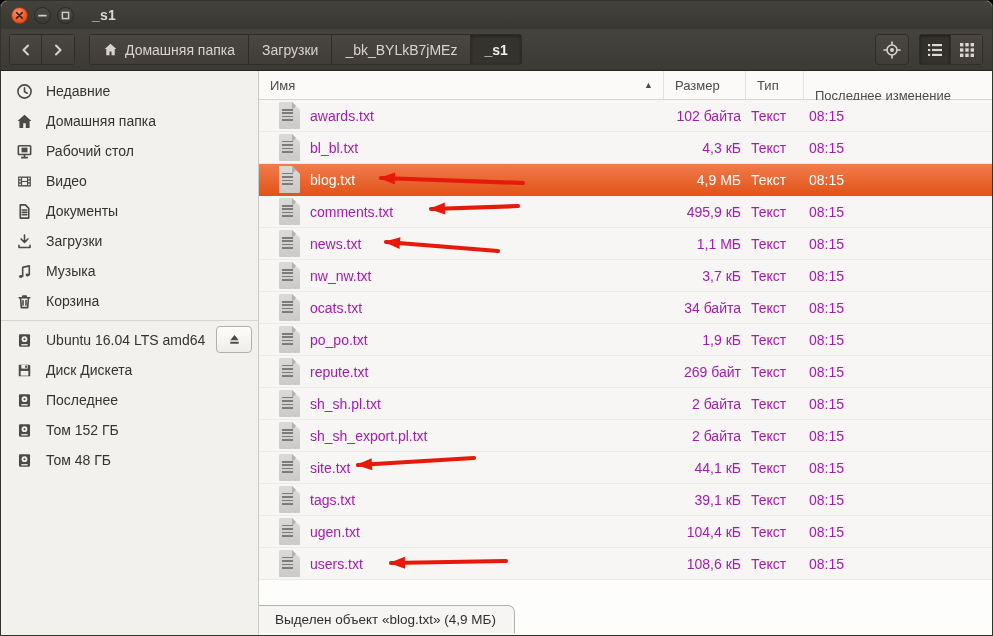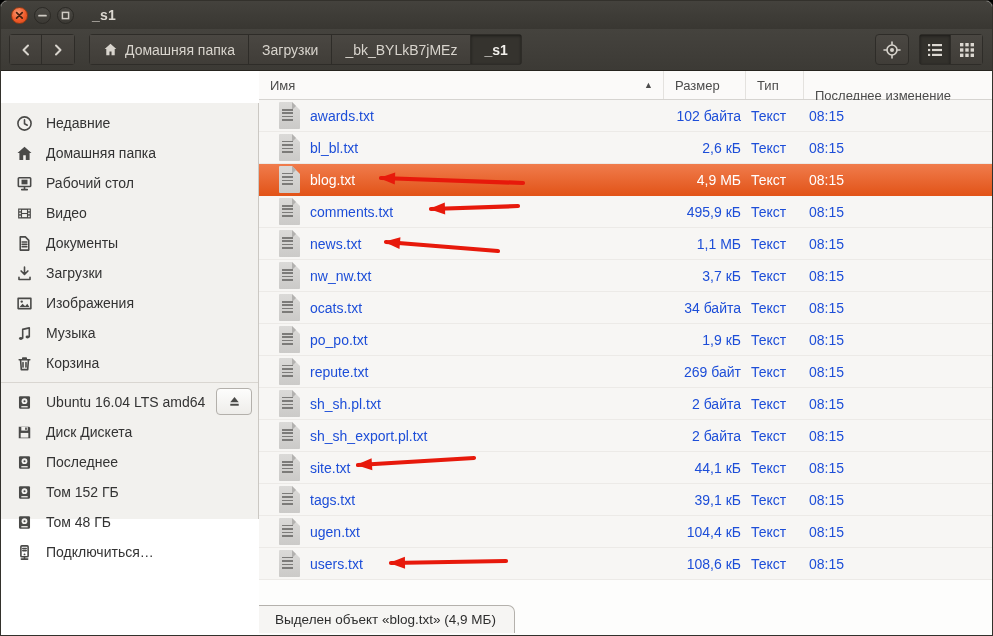--- a/index.html
+++ b/index.html
@@ -29,42 +29,42 @@
   .crumbs{position:absolute;left:88px;top:5px;display:flex;border-radius:4px;overflow:hidden;}
   .crumb{padding:0 13px;font-size:14px;color:#d8d4cd;gap:7px;border-radius:0;}
   .crumbs .crumb + .crumb{border-left:none;}
   .crumb.active{background:#35332e;box-shadow:inset 0 1px 3px rgba(0,0,0,.45);font-weight:bold;color:#f2f0ec;}
   .loc-btn{position:absolute;right:83px;top:5px;width:34px;border-radius:4px;}
   .view-group{position:absolute;right:9px;top:5px;display:flex;border-radius:4px;overflow:hidden;}
   .view-group .tb-btn{width:32px;}
   .view-group .tb-btn + .tb-btn{border-left:none;}
   .tb-btn.pressed{background:#33312c;box-shadow:inset 0 1px 3px rgba(0,0,0,.45);}
   
-  .sidebar{position:absolute;left:0;top:70px;width:258px;height:416px;
-    background:#f2f1ee;border-right:1px solid #cbc8c3;padding-top:5px;margin-top:32px;}
+  .sidebar{position:absolute;left:0;top:70px;width:258px;height:566px;
+    background:#f2f1ee;border-right:1px solid #cbc8c3;padding-top:5px;}
   .side-item{height:30px;display:flex;align-items:center;gap:13px;padding-left:15px;
     font-size:14px;color:#333;cursor:default;position:relative;}
   .si{width:17px;height:17px;flex:0 0 17px;fill:#4a4a48;}
   .si .st{fill:none;stroke:#4a4a48;stroke-width:1.5;stroke-linecap:round;stroke-linejoin:round;}
   .side-sep{height:1px;background:#d9d6d1;margin:4px 0;}
   .eject-btn{position:absolute;right:6px;top:1px;width:36px;height:27px;border:1px solid #b3b0ab;
     border-radius:4px;background:linear-gradient(#fdfdfc,#eeedea);display:flex;align-items:center;justify-content:center;}
   
   .content{position:absolute;left:258px;top:70px;width:735px;height:566px;background:#fdfdfc;}
   .list-header{display:flex;height:29px;background:#fbfaf9;border-bottom:1px solid #d6d4d1;
     font-size:13px;color:#4b4b4b;align-items:center;}
   .hc{height:100%;display:flex;align-items:center;border-right:1px solid #e4e2df;padding-left:11px;cursor:default;}
   .hc-name{width:405px;justify-content:flex-end;}
   .hc-size{width:82px;}
   .hc-type{width:58px;}
   .hc-mod{flex:1;border-right:none;margin-top:21px;}
   .sort-ind{margin-left:auto;margin-right:10px;font-size:9px;color:#4c4c4c;}
   
   .rows{position:relative;}
-  .row{display:flex;height:32px;align-items:center;background:#f7f6f4;border-bottom:1px solid #eceae7;font-size:14px;color:#1d4ed8;cursor:default;}
+  .row{display:flex;height:32px;align-items:center;background:#f7f6f4;border-bottom:1px solid #eceae7;font-size:14px;color:#a21caf;cursor:default;}
   .cell{overflow:hidden;white-space:nowrap;}
   .name-cell{width:405px;display:flex;align-items:center;}
   .size-cell{width:82px;text-align:right;padding-right:5px;}
   .type-cell{width:58px;padding-left:5px;}
   .mod-cell{flex:1;padding-left:5px;}
   .row.selected{background:linear-gradient(#f07c4c,#e25419);color:#fff;border-bottom-color:#e25419;}
   
   .ficon{width:21px;height:27px;margin-left:20px;margin-right:10px;position:relative;
     background:linear-gradient(#dbdad8,#cbcac8);border-radius:1px;
     clip-path:polygon(0 0,calc(100% - 8px) 0,100% 8px,100% 100%,0 100%);
@@ -221,28 +221,20 @@
     </div>
     <div class="side-item">
       <svg class="si" viewBox="0 0 16 16">
           <path class="st" d="M8 2v6.6M4.8 5.6 8 8.8l3.2-3.2" stroke-width="1.8"></path>
           <path class="st" d="M2.8 11.6v2h10.4v-2"></path>
         </svg>
       <span>Загрузки</span>
     </div>
     <div class="side-item">
       <svg class="si" viewBox="0 0 16 16">
-          <rect class="st" x="2" y="3.2" width="12" height="9.6"></rect>
-          <circle cx="5.4" cy="6.2" r="1.1"></circle>
-          <path d="M3.4 11.2l2.8-3 2.4 2.4 2-2.4 2 3z"></path>
-        </svg>
-      <span>Изображения</span>
-    </div>
-    <div class="side-item">
-      <svg class="si" viewBox="0 0 16 16">
           <path class="st" d="M6.3 12.4V4.1l6.2-1.4v8.4" stroke-width="1.4"></path>
           <ellipse cx="4.6" cy="12.6" rx="1.8" ry="1.4"></ellipse>
           <ellipse cx="10.8" cy="11.2" rx="1.8" ry="1.4"></ellipse>
         </svg>
       <span>Музыка</span>
     </div>
     <div class="side-item">
       <svg class="si" viewBox="0 0 16 16">
           <path class="st" d="M3 4.4h10M6.4 4.2V2.9h3.2v1.3" stroke-width="1.3"></path>
           <path class="st" d="M4.3 4.6l.7 9.2h6l.7-9.2" stroke-width="1.3"></path>
@@ -297,29 +289,20 @@
     </div>
     <div class="side-item">
       <svg class="si" viewBox="0 0 16 16">
           <rect x="2.8" y="2.2" width="10.4" height="11.6" rx="1"></rect>
           <circle cx="8" cy="6.8" r="2.7" fill="#f2f1ee"></circle>
           <circle cx="8" cy="6.8" r="1"></circle>
           <rect x="5" y="11.4" width="6" height="1.2" fill="#f2f1ee"></rect>
         </svg>
       <span>Том 48 ГБ</span>
     </div>
-    <div class="side-item">
-      <svg class="si" viewBox="0 0 16 16">
-          <rect class="st" x="4.6" y="1.8" width="6.8" height="10.2" rx=".8"></rect>
-          <path class="st" d="M6.4 4.2h3.2M6.4 6.2h3.2" stroke-width="1.1"></path>
-          <circle cx="8" cy="9.8" r=".9"></circle>
-          <path class="st" d="M5 14.2h6M8 12v2.2" stroke-width="1.3"></path>
-        </svg>
-      <span>Подключиться…</span>
-    </div>
   </div>
 
   <div class="content">
     <div class="list-header">
       <div class="hc hc-name">
         <span>Имя</span>
         <span class="sort-ind">▲</span>
       </div>
       <div class="hc hc-size">
         <span>Размер</span>
@@ -341,21 +324,21 @@
           </div>
           <div class="cell size-cell">102 байта</div>
           <div class="cell type-cell">Текст</div>
           <div class="cell mod-cell">08:15</div>
         </div>
         <div class="row">
           <div class="cell name-cell">
             <span class="ficon"></span>
             <span>bl_bl.txt</span>
           </div>
-          <div class="cell size-cell">2,6 кБ</div>
+          <div class="cell size-cell">4,3 кБ</div>
           <div class="cell type-cell">Текст</div>
           <div class="cell mod-cell">08:15</div>
         </div>
         <div class="row selected">
           <div class="cell name-cell">
             <span class="ficon"></span>
             <span>blog.txt</span>
           </div>
           <div class="cell size-cell">4,9 МБ</div>
           <div class="cell type-cell">Текст</div>

